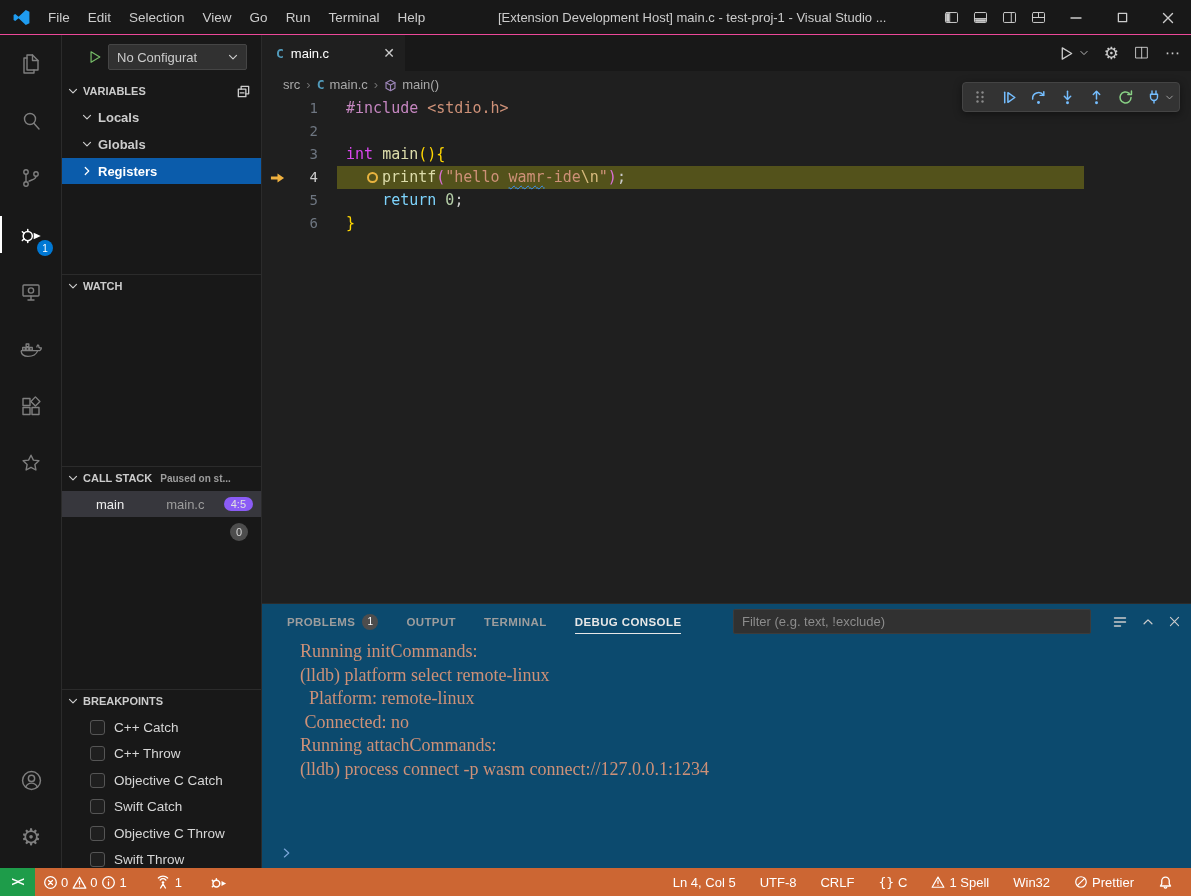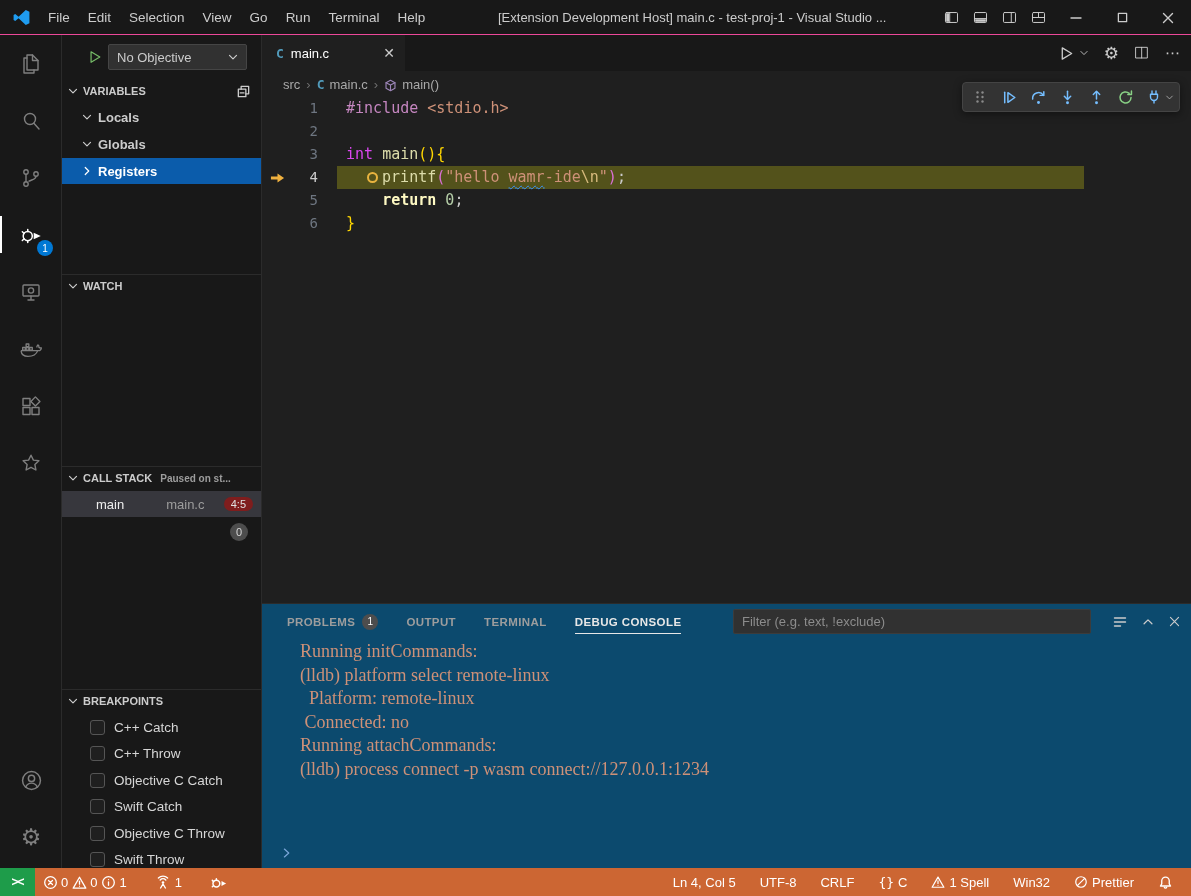--- a/index.html
+++ b/index.html
@@ -47,21 +47,21 @@
   .section-header .chev { margin:0 3px 0 4px; color:#cccccc; }
   .cs-status { margin-left:8px; font-size:10px; color:#9d9d9d; font-weight:bold; }
   .hdr-action { margin-left:auto; margin-right:10px; color:#cccccc; }
   .tree-row { position:absolute; left:0; right:0; height:26px; display:flex; align-items:center; padding-left:18px;
     color:#cccccc; font-weight:bold; }
   .tree-row .chev { margin-right:4px; }
   .tree-row.selected { background:#0b5cab; color:#ffffff; }
   .frame-row { position:absolute; left:0; right:0; height:26px; background:#37373d; display:flex; align-items:center; padding:0 8px 0 34px; }
   .frame-name { color:#eeeeee; }
   .frame-file { color:#9d9d9d; margin-left:42px; }
-  .frame-pos { margin-left:auto; background:#7f1d1d; color:#e0e0e0; font-size:11px; border-radius:9px; padding:1px 7px; }
+  .frame-pos { margin-left:auto; background:#8b5cf6; color:#e0e0e0; font-size:11px; border-radius:9px; padding:1px 7px; }
   .zero-badge { position:absolute; right:13px; width:18px; height:18px; border-radius:50%; background:#4d4d4d;
     color:#d6d6d6; font-size:11px; display:flex; align-items:center; justify-content:center; }
   .bp-list { position:absolute; left:0; right:0; }
   .bp-row { height:26.5px; display:flex; align-items:center; padding-left:28px; }
   .bp-check { width:15px; height:15px; border:1px solid #555555; border-radius:3px; background:#1f1f1f; margin-right:9px; flex:none; }
   .bp-label { color:#d6d6d6; font-size:13.5px; }
 
   
   .main { position:absolute; left:262px; top:35px; right:0; bottom:28px; background:#1f1f1f; }
   .tabbar { position:relative; height:36px; background:#181818; display:flex; }
@@ -79,21 +79,21 @@
   .code-area { position:absolute; left:0; right:0; top:62px; bottom:301px;
     font-family:"DejaVu Sans Mono","Liberation Mono", monospace; font-size:15px; }
   .code-row { position:relative; height:23px; line-height:23px; display:flex; }
   .gutter { width:30px; flex:none; display:flex; align-items:center; justify-content:center; }
   .line-num { width:26px; flex:none; text-align:right; color:#6e7681; font-size:14px; }
   .code-row.current .line-num { color:#cccccc; }
   .line-content { padding-left:28px; white-space:pre; position:relative; z-index:1; }
   .hl-bar { position:absolute; left:75px; top:0; width:747px; height:23px; background:#53521b; z-index:0; }
   .inline-bp { display:inline-block; width:11px; height:11px; border:2px solid #e9b43f; border-radius:50%;
     margin:0 4px 0 3px; vertical-align:-1px; }
-  .tok-pp  { color:#c586c0; } .tok-kw  { color:#d946ef; } .tok-kw2 { color:#fef9c3;font-weight:bold; }
+  .tok-pp  { color:#c586c0; } .tok-kw  { color:#d946ef; } .tok-kw2 { color:#7dd3fc; }
   .tok-fn  { color:#dcdcaa; } .tok-str { color:#ce9178; } .tok-esc { color:#d7ba7d; }
   .tok-num { color:#b5cea8; } .tok-pl  { color:#cccccc; }
   .tok-br1 { color:#ffd700; } .tok-br2 { color:#da70d6; }
   .squiggle { text-decoration:underline wavy #3794ff 1px; text-underline-offset:3px; }
 
   .debug-toolbar { position:absolute; left:700px; top:47px; height:30px; background:#333333; border:1px solid #444444;
     border-radius:4px; box-shadow:0 2px 8px rgba(0,0,0,.45); display:flex; align-items:center; padding:0 5px; gap:5px; z-index:6; }
   .dt-btn { width:24px; height:24px; display:flex; align-items:center; justify-content:center; }
   .dt-blue { color:#75beff; } .dt-green { color:#89d185; } .dt-grip { color:#8a8a8a; }
   .dt-chev { color:#bbbbbb; margin-left:-6px; }
@@ -289,21 +289,21 @@
   </div>
 
   <div class="sidebar">
     <div class="debug-start-row">
       <span class="start-play">
         <svg width="14" height="14" viewBox="0 0 16 16">
             <path d="M3.5 2l10 6-10 6z" fill="none" stroke="currentColor" stroke-width="1.4" stroke-linejoin="round"></path>
           </svg>
       </span>
       <div class="config-select">
-        <span class="lbl">No Objective</span>
+        <span class="lbl">No Configurat</span>
         <span>
             <svg class="ic" width="14" height="14" viewBox="0 0 16 16">
               <path d="M4 6.2l4 4 4-4"></path>
             </svg>
           </span>
       </div>
     </div>
 
     <div class="section-header" style="top:45px">
       <span class="chev">

